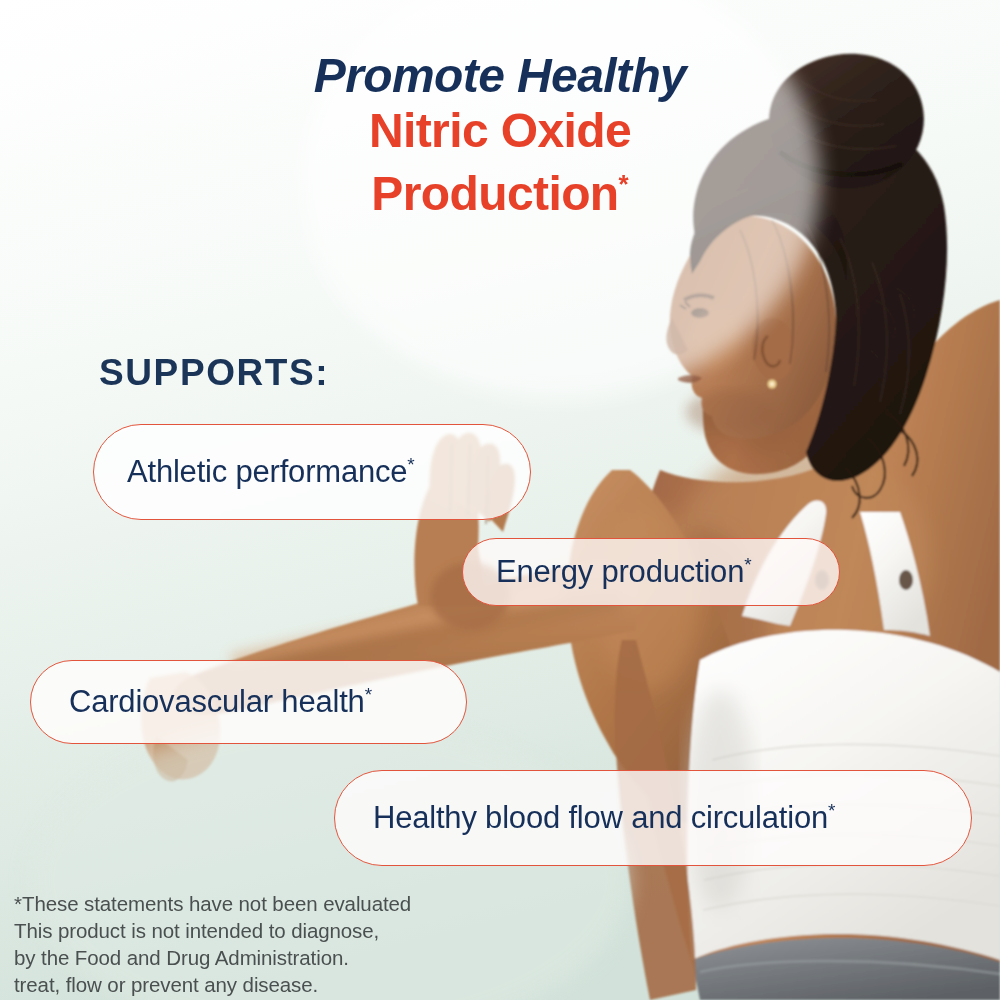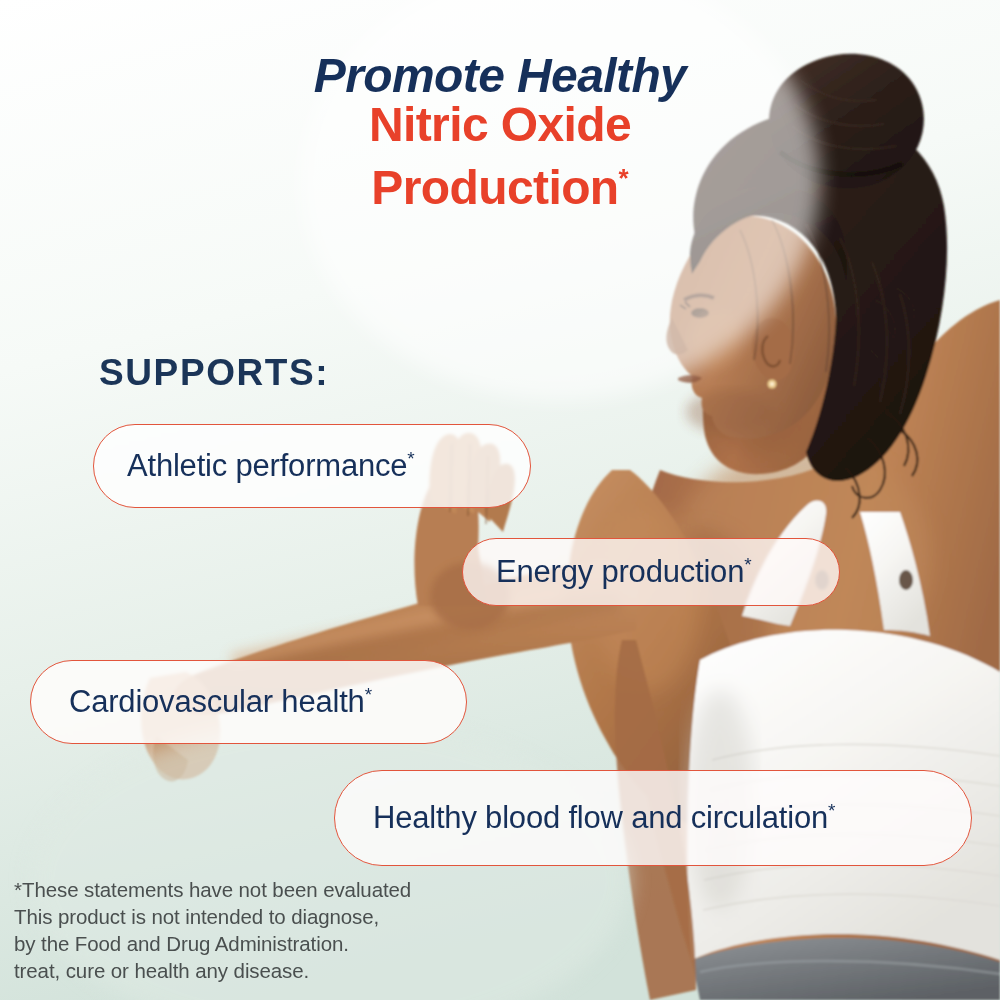--- a/index.html
+++ b/index.html
@@ -36,21 +36,21 @@
   
   #headline {
     position:absolute;
     left:180px; top:52px; width:640px;
     text-align:center;
     z-index:5;
     line-height:1.02;
   }
   .hl-line { display:block; font-weight:bold; letter-spacing:-0.6px; }
   .hl-1 { font-size:48px; color:#16305a;font-style:italic; }
-  .hl-2 { font-size:48px; color:#e8412a; }
+  .hl-2 { font-size:48px; color:#e8412a; margin-top:6px; }
   .hl-3 { font-size:48px; color:#e8412a; margin-top:14px; }
   .hl-star { font-size:26px; vertical-align:super; letter-spacing:0; }
 
   
   #supports {
     position:absolute;
     left:99px; top:352px;
     font-size:37px;
     font-weight:700;
     color:#1b3558;
@@ -76,32 +76,32 @@
     letter-spacing:-0.2px;
     white-space:nowrap;
   }
   .pill-star {
     font-size:19px;
     vertical-align:super;
     color:#16305a;
     letter-spacing:0;
   }
 
-  #pill-1 { left:93px;  top:424px; width:438px; height:84px; padding-left:33px; }
+  #pill-1 { left:93px;  top:424px; width:438px; height:96px; padding-left:33px; }
   #pill-2 { left:462px; top:538px; width:378px; height:68px; padding-left:33px;
             background:rgba(255,250,248,0.78); }
   #pill-3 { left:30px;  top:660px; width:437px; height:84px; padding-left:38px;
             background:rgba(255,253,252,0.84); }
   #pill-4 { left:334px; top:770px; width:638px; height:96px; padding-left:38px;
             background:rgba(255,253,252,0.80); }
 
   
   #disclaimer {
     position:absolute;
-    left:14px; bottom:16px;
+    left:14px; bottom:2px;
     z-index:7;
     font-size:20.5px;
     line-height:1.32;
     color:#4a4f4f;
     letter-spacing:-0.1px;
   }
   #disclaimer div { white-space:nowrap; }
   .disc-star { letter-spacing:0; }
 </style>
 </head>
@@ -428,16 +428,16 @@
   </div>
 
   <div class="pill" id="pill-4">
     <span class="pill-label"><span>Healthy blood flow and circulation</span><span class="pill-star">*</span></span>
   </div>
 
   <div id="disclaimer">
     <div><span class="disc-star">*</span><span>These statements have not been evaluated</span></div>
     <div>This product is not intended to diagnose,</div>
     <div>by the Food and Drug Administration.</div>
-    <div>treat, cure or health any disease.</div>
+    <div>treat, flow or prevent any disease.</div>
   </div>
 
 </div>
 
 </body></html>

